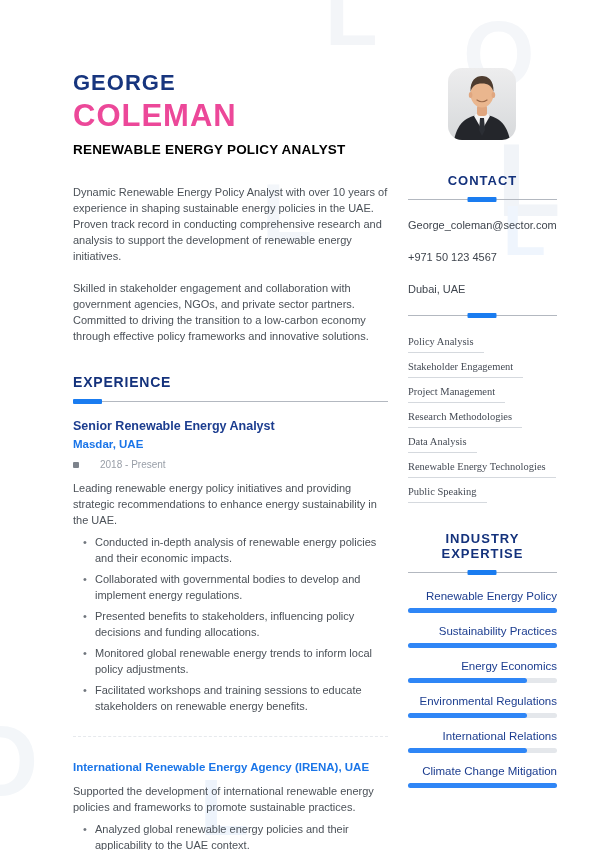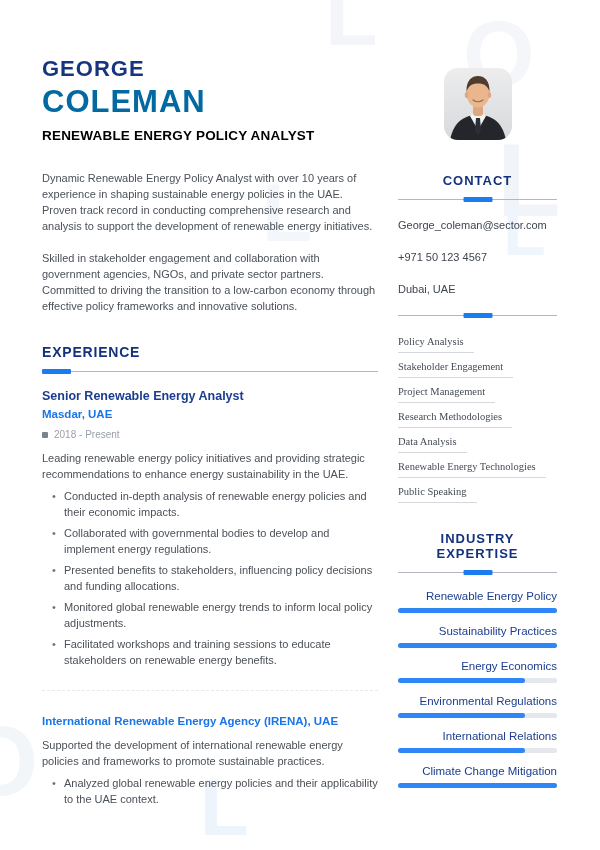--- a/index.html
+++ b/index.html
@@ -21,43 +21,43 @@
   .d4 { left:262px; top:172px; font-size:82px; color:#f3f6fa; }
   .d4::after { content:"L"; }
   .d5 { left:503px; top:196px; font-size:70px; color:#eff5fd; }
   .d5::after { content:"L"; }
   .d6 { left:-38px; top:712px; font-size:98px; color:#f3f6f9; }
   .d6::after { content:"O"; }
   .d7 { left:200px; top:768px; font-size:80px; color:#eef4fc; }
   .d7::after { content:"L"; }
 
   
-  .main-col { position:relative; z-index:1; width:336px; padding-top:56px; }
+  .main-col { position:relative; z-index:1; width:336px; padding-top:70px;margin-left:31px; }
   .side-col { position:relative; z-index:1; width:159px; margin-left:20px; padding-top:68px; }
 
   
   .first-name { font-size:22px; font-weight:600; color:#17357e; letter-spacing:1px; }
-  .last-name  { font-size:31px; font-weight:800; color:#0369a1; letter-spacing:1px; margin-top:2px; }
+  .last-name  { font-size:31px; font-weight:800; color:#ec4899; letter-spacing:1px; margin-top:2px; }
   .role       { font-size:13.5px; font-weight:700; color:#000000; margin-top:8px; letter-spacing:0.2px; }
   .summary    { font-size:11px; line-height:16px; color:#4b5158; margin-top:16px; }
   .summary.first { margin-top:27px; }
 
   
   .section-h { font-size:14px; font-weight:800; color:#14327c; letter-spacing:0.8px; margin-top:30px; }
   .rule { position:relative; height:1px; background:#b3b8c0; margin-top:11px; }
   .rule .accent { position:absolute; top:-2px; height:5px; width:29px; background:#1a7cf0; border-radius:1px; }
   .rule.left  .accent { left:0; }
   .rule.center .accent { left:50%; transform:translateX(-50%); }
 
   
   .jobs { margin-top:17px; }
   .job + .job { margin-top:22px; padding-top:19px; border-top:1px dashed #e6e9ed; }
   .job-title   { font-size:12.5px; font-weight:700; color:#1c3d8f; }
   .job-company { font-size:11.5px; font-weight:700; color:#1a75e8; margin-top:5px; }
-  .job-dates   { font-size:10px; color:#999fa8; margin-top:9px; display:flex; align-items:center; gap:6px; }
+  .job-dates   { font-size:10px; color:#999fa8; margin-top:9px; display:flex; align-items:center; gap:21px; }
   .date-sq     { width:6px; height:6px; background:#7d838c; border-radius:1px; flex:0 0 auto; }
   .job-desc    { font-size:11px; line-height:16px; color:#4b5158; margin-top:10px; }
   .bullets     { list-style:none; margin-top:6px; }
   .bullets li  { font-size:11px; line-height:16px; color:#4b5158; position:relative; padding-left:22px; margin-top:5px; }
   .bullets li::before { content:"•"; position:absolute; left:10px; color:#6f757d; }
 
   
   .photo-wrap { width:68px; height:72px; border-radius:14px; overflow:hidden; margin:0 auto; display:block; }
   .side-h { font-size:13px; font-weight:800; color:#14327c; text-align:center; letter-spacing:1px; }
   .contact-h { margin-top:33px; }

